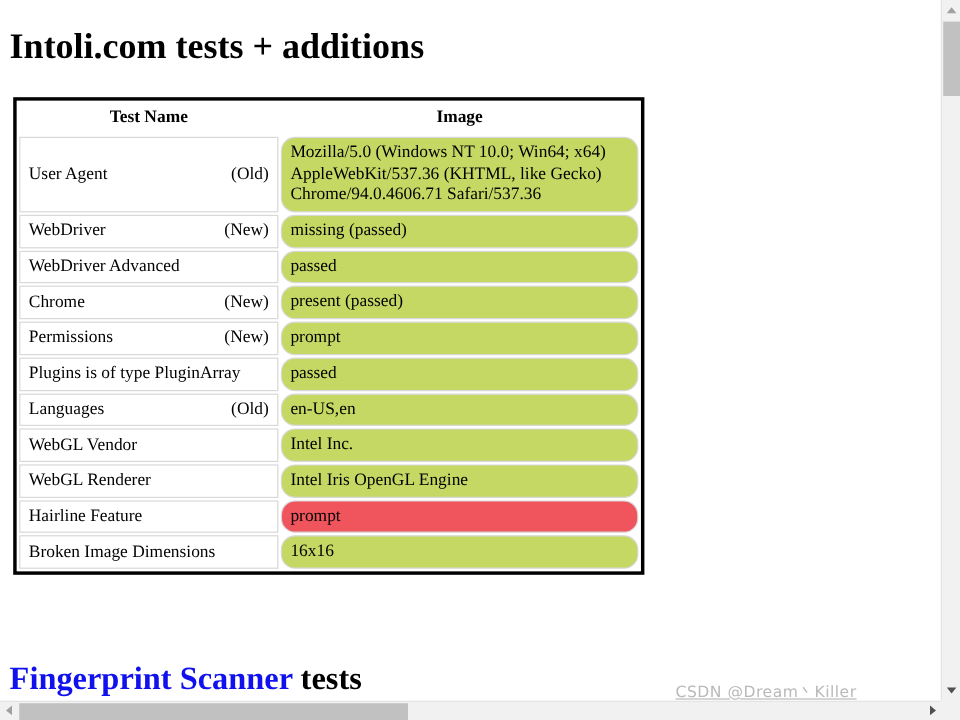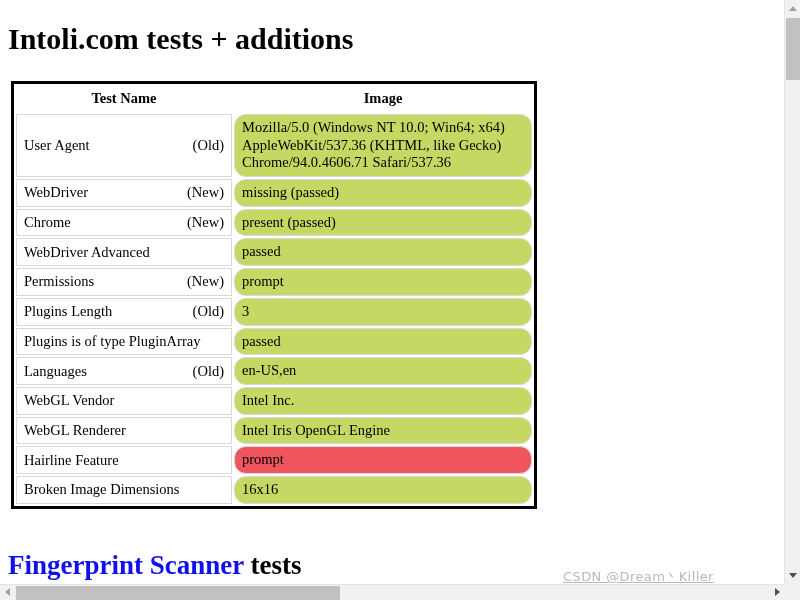--- a/index.html
+++ b/index.html
@@ -268,59 +268,48 @@
                   <span class="name-tag">(New)</span>
                 </div>
               </td>
               <td class="result-cell">
                 <span class="ua-line">missing (passed)</span>
               </td>
             </tr>
             <tr>
               <td class="name-cell">
                 <div class="name-row">
+                  <span class="name-label">WebDriver Advanced</span>
+                  <span class="name-tag"></span>
+                </div>
+              </td>
+              <td class="result-cell">
+                <span class="ua-line">passed</span>
+              </td>
+            </tr>
+            <tr>
+              <td class="name-cell">
+                <div class="name-row">
                   <span class="name-label">Chrome</span>
                   <span class="name-tag">(New)</span>
                 </div>
               </td>
               <td class="result-cell">
                 <span class="ua-line">present (passed)</span>
               </td>
             </tr>
             <tr>
               <td class="name-cell">
                 <div class="name-row">
-                  <span class="name-label">WebDriver Advanced</span>
-                  <span class="name-tag"></span>
-                </div>
-              </td>
-              <td class="result-cell">
-                <span class="ua-line">passed</span>
-              </td>
-            </tr>
-            <tr>
-              <td class="name-cell">
-                <div class="name-row">
                   <span class="name-label">Permissions</span>
                   <span class="name-tag">(New)</span>
                 </div>
               </td>
               <td class="result-cell">
                 <span class="ua-line">prompt</span>
-              </td>
-            </tr>
-            <tr>
-              <td class="name-cell">
-                <div class="name-row">
-                  <span class="name-label">Plugins Length</span>
-                  <span class="name-tag">(Old)</span>
-                </div>
-              </td>
-              <td class="result-cell">
-                <span class="ua-line">3</span>
               </td>
             </tr>
             <tr>
               <td class="name-cell">
                 <div class="name-row">
                   <span class="name-label">Plugins is of type PluginArray</span>
                   <span class="name-tag"></span>
                 </div>
               </td>
               <td class="result-cell">

